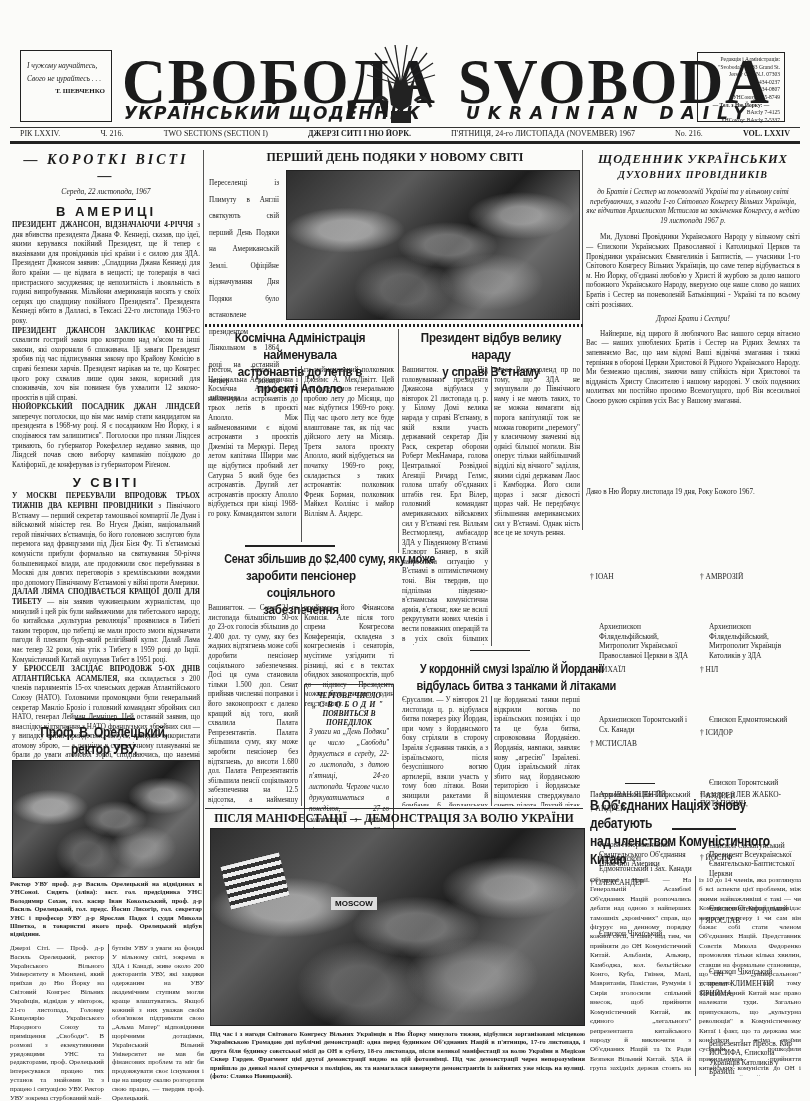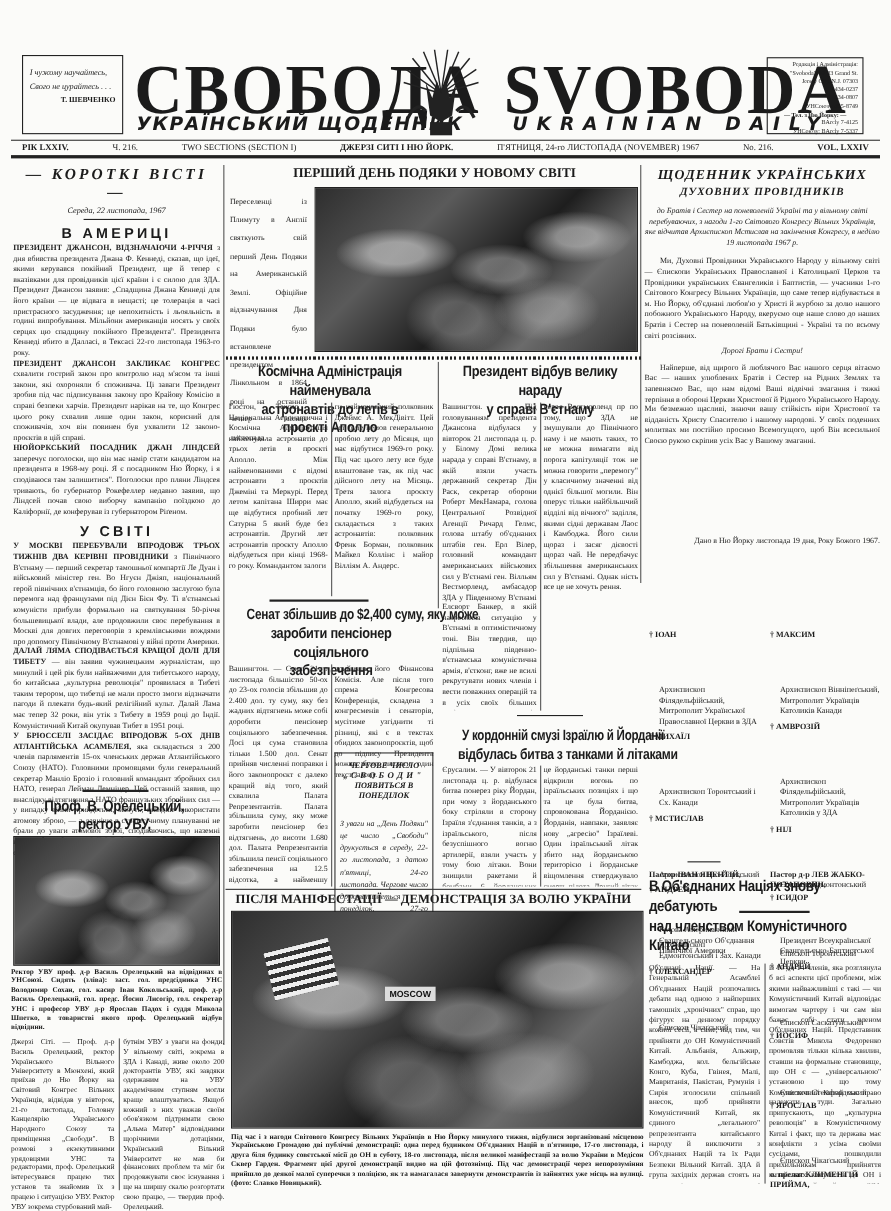--- a/index.html
+++ b/index.html
@@ -28,32 +28,32 @@
   .vline { width: 1px; background: #555; }
 
   
   .hl { font-family: "Liberation Sans", sans-serif; font-weight: bold; text-align: center; letter-spacing: -0.3px; transform: scaleX(0.86); }
   .sec { font-family: "Liberation Sans", sans-serif; font-weight: bold; text-align: center; letter-spacing: 3px; }
   .ital-hl { font-family: "Liberation Serif", serif; font-weight: bold; font-style: italic; letter-spacing: 2px; text-align: center; }
 
   .txt { font-size: 7.2px; line-height: 9.6px; text-align: justify; color: #222; }
   .txt b { font-weight: bold; }
 
-  .photo { background: linear-gradient(135deg, #2e2e2e 0%, #5a5a5a 30%, #1e1e1e 55%, #6b6b6b 75%, #333 100%); border: 1px solid #222; overflow: hidden; padding-left: 19px; }
+  .photo { background: linear-gradient(135deg, #2e2e2e 0%, #5a5a5a 30%, #1e1e1e 55%, #6b6b6b 75%, #333 100%); border: 1px solid #222; overflow: hidden; }
   .photo .noise { width: 100%; height: 100%; background:
       radial-gradient(ellipse at 20% 40%, rgba(220,220,220,.55) 0 8%, transparent 18%),
       radial-gradient(ellipse at 55% 50%, rgba(200,200,200,.45) 0 10%, transparent 22%),
       radial-gradient(ellipse at 80% 30%, rgba(230,230,230,.5) 0 6%, transparent 16%),
       radial-gradient(ellipse at 40% 80%, rgba(180,180,180,.4) 0 9%, transparent 20%),
       radial-gradient(ellipse at 70% 75%, rgba(210,210,210,.35) 0 7%, transparent 18%); }
   .caption { font-size: 7px; line-height: 9px; font-weight: bold; text-align: justify; }
   .dash-rule { height: 3px; background: repeating-linear-gradient(90deg, #222 0 2px, transparent 2px 4px); }
   .short-rule { height: 2px; background: #222; }
   .signer { font-size: 7.4px; line-height: 9.4px; }
-  .signer .name { font-weight: bold; }
+  .signer .name { font-weight: normal; }
   .signer .role { padding-left: 9px; margin-top: 41px; }
 </style>
 </head>
 <body>
 
 <div class="abs motto-box">
   <div>І чужому научайтесь,</div>
   <div>Свого не цурайтесь . . .</div>
   <div class="author">Т. ШЕВЧЕНКО</div>
 </div>
@@ -89,21 +89,21 @@
   <div>434-0237</div>
   <div>434-0807</div>
   <div>УНСоюзу: 435-8749</div>
   <div class="c">— Тел. з Ню Йорку: —</div>
   <div>BArcly 7-4125</div>
   <div>УНСоюзу: BArcly 7-5337</div>
 </div>
 
 <div class="abs rule-top"></div>
 <div class="abs dateline">
-  <span style="font-weight:bold">РІК LXXIV.</span>
+  <span style="font-weight:normal">РІК LXXIV.</span>
   <span>Ч. 216.</span>
   <span>TWO SECTIONS (SECTION I)</span>
   <span style="font-weight:bold">ДЖЕРЗІ СИТІ І НЮ ЙОРК.</span>
   <span>П'ЯТНИЦЯ, 24-го ЛИСТОПАДА (NOVEMBER) 1967</span>
   <span>No. 216.</span>
   <span style="font-weight:bold">VOL. LXXIV</span>
 </div>
 <div class="abs rule-bot"></div>
 
 <div class="abs vline" style="left:203px; top:150px; height:800px;"></div>
@@ -170,21 +170,21 @@
   <div class="hl" style="font-size:13.5px; line-height:17px;">забезпечення</div>
 </div>
 <div class="abs txt" style="left:208px; top:604px; width:90px; height:202px; overflow:hidden;">Вашингтон. — Сенат 21-го листопада більшістю 50-ох до 23-ох голосів збільшив до 2.400 дол. ту суму, яку без жадних відтягнень може собі доробити пенсіонер соціяльного забезпечення. Досі ця сума становила тільки 1.500 дол. Сенат прийняв численні поправки і його законопроєкт є далеко кращий від того, який схвалила Палата Репрезентантів. Палата збільшила суму, яку може заробити пенсіонер без відтягнень, до висоти 1.680 дол. Палата Репрезентантів збільшила пенсії соціяльного забезпечення на 12.5 відсотка, а найменшу пенсію, яка тепер становить 44 дол. до 50 дол. місячно. Сенат збільшує всі пенсії на 15 відсотків, а найменша пенсія мала б становити 70 дол. Сподіваються, що 22-го листопада Сенат схвалить ці всі ліберальні рішення, які</div>
 <div class="abs vline" style="left:301px; top:604px; height:202px;"></div>
 <div class="abs txt" style="left:304px; top:604px; width:90px;">прийняла його Фінансова Комісія. Але після того спрема Конгресова Конференція, складена з конгресменів і сенаторів, мусітиме узгіднити ті різниці, які є в текстах обидвох законопроєктів, щоб до підпису Президента можна було вислати один текст закону.</div>
 
 <div class="abs" style="left:304px; top:684px; width:90px; border-top:1px solid #333; border-left:1px solid #333; border-right:1px solid #333; padding:6px 4px 2px;">
   <div style="text-align:center; font-size:7.5px; font-style:italic; font-weight:bold;">ЧЕРГОВЕ ЧИСЛО</div>
   <div style="text-align:center; font-size:8px; font-style:italic; font-weight:bold; letter-spacing:3px;">„СВОБОДИ"</div>
   <div style="text-align:center; font-size:7.5px; font-style:italic; font-weight:bold;">ПОЯВИТЬСЯ В</div>
-  <div style="text-align:center; font-size:7.5px; font-style:italic; font-weight:bold; margin-bottom:17px;">ПОНЕДІЛОК</div>
+  <div style="text-align:center; font-size:7.5px; font-style:italic; font-weight:bold; margin-bottom:0;">ПОНЕДІЛОК</div>
   <div class="txt" style="font-style:italic; line-height:11px;">З уваги на „День Подяки" це число „Свободи" друкується в середу, 22-го листопада, з датою п'ятниці, 24-го листопада. Чергове число друкуватиметься в понеділок, 27-го листопада, з датою вівторка, 28-го листопада.</div>
 </div>
 
 <div class="abs short-rule" style="left:470px; top:650px; width:60px; height:1px;"></div>
 <div class="abs" style="left:400px; top:660px; width:182px;">
   <div class="hl" style="font-size:13.5px; line-height:17px; white-space:nowrap; transform:scaleX(0.78);">У кордонній смузі Ізраїлю й Йорданії</div>
   <div class="hl" style="font-size:13.5px; line-height:17px; white-space:nowrap; transform:scaleX(0.82);">відбулась битва з танками й літаками</div>
 </div>
 <div class="abs txt" style="left:402px; top:696px; width:86px; height:110px; overflow:hidden;">Єрусалим. — У вівторок 21 листопада ц. р. відбулася битва понерез ріку Йордан, при чому з йорданського боку стріляли в сторону Ізраїля з'єднання танків, а з ізраїльського, після безуспішного вогню артилерії, взяли участь у тому бою літаки. Вони знищили ракетами й бомбами 6 йорданських танків, один панцерний віз і багато вантажних авт, які втік ріки. Ізраїльці твердять, що</div>
 <div class="abs vline" style="left:491px; top:696px; height:110px;"></div>
@@ -200,21 +200,21 @@
 </div>
 <div class="abs caption" style="left:210px; top:1030px; width:375px; font-size:6.6px; line-height:8.4px;">Під час і з нагоди Світового Конгресу Вільних Українців в Ню Йорку минулого тижня, відбулися зорганізовані місцевою Українською Громадою дві публічні демонстрації: одна перед будинком Об'єднаних Націй в п'ятницю, 17-го листопада, і друга біля будинку совєтської місії до ОН в суботу, 18-го листопада, після великої маніфестації за волю України в Медісон Сквер Гарден. Фрагмент цієї другої демонстрації видно на цій фотознімці. Під час демонстрації через непорозуміння прийшло до деякої малої суперечки з поліцією, як та намагалася завернути демонстрантів із зайнятих уже місць на вулиці. (фото: Славко Новицький).</div>
 
 <div class="abs" style="left:586px; top:152px; width:214px;">
   <div class="ital-hl" style="font-size:12.5px; line-height:15px; letter-spacing:1px;">ЩОДЕННИК УКРАЇНСЬКИХ</div>
   <div class="ital-hl" style="font-size:10px; line-height:15px; letter-spacing:1px;">ДУХОВНИХ ПРОВІДНИКІВ</div>
   <div class="txt" style="font-style:italic; margin-top:6px; text-align:center;">до Братів і Сестер на поневоленій Україні та у вільному світі перебуваючих, з нагоди 1-го Світового Конгресу Вільних Українців, яке відчитав Архиєпископ Мстислав на закінчення Конгресу, в неділю 19 листопада 1967 р.</div>
   <div class="txt" style="margin-top:7px; text-indent:14px;">Ми, Духовні Провідники Українського Народу у вільному світі — Єпископи Українських Православної і Католицької Церков та Провідники українських Євангеликів і Баптистів, — учасники 1-го Світового Конгресу Вільних Українців, що саме тепер відбувається в м. Ню Йорку, об'єднані любов'ю у Христі й журбою за долю нашого побожного Українського Народу, вкеруємо оце наше слово до наших Братів і Сестер на поневоленій Батьківщині - Україні та по всьому світі розсіяних.</div>
   <div class="txt" style="font-style:italic; text-align:center; margin:5px 0;">Дорогі Брати і Сестри!</div>
   <div class="txt" style="text-indent:14px; height:154px; overflow:hidden;">Найперше, від щирого й люблячого Вас нашого серця вітаємо Вас — наших улюблених Братів і Сестер на Рідних Землях та запевняємо Вас, що нам відомі Ваші відвічні змагання і тяжкі терпіння в обороні Церкви Христової й Рідного Українського Народу. Ми безмежно щасливі, знаючи вашу стійкість віри Христової та відданість Христу Спасителю і нашому народові. У своїх поденних молитвах ми постійно просимо Всемогущого, щоб Він всесильної Своєю рукою скріпив усіх Вас у Вашому змаганні.</div>
-  <div class="txt" style="text-align:right; margin-top:4px;">Дано в Ню Йорку листопада 19 дня, Року Божого 1967.</div>
+  <div class="txt" style="text-align:left; margin-top:4px;">Дано в Ню Йорку листопада 19 дня, Року Божого 1967.</div>
 </div>
 
 <div class="abs" style="left:590px; top:572px; width:102px;">
   <div class="signer" style="margin-bottom:5px;">
       <div class="name">† ІОАН</div>
       <div class="role">Архиєпископ Філядельфійський, Митрополит Української Православної Церкви в ЗДА</div>
     </div>
   <div class="signer" style="margin-bottom:5px;">
       <div class="name">† МИХАЇЛ</div>
       <div class="role">Архиєпископ Торонтський і Сх. Канади</div>
@@ -226,24 +226,20 @@
   <div class="signer" style="margin-bottom:5px;">
       <div class="name">† АНДРЕЙ</div>
       <div class="role">Архиєпископ Едмонтонський і Зах. Канади</div>
     </div>
   <div class="signer" style="margin-bottom:5px;">
       <div class="name">† ОЛЕКСАНДЕР</div>
       <div class="role">Єпископ Чікаґський</div>
     </div>
 </div>
 <div class="abs" style="left:700px; top:572px; width:102px;">
-  <div class="signer" style="margin-bottom:5px;">
-      <div class="name">† МАКСИМ</div>
-      <div class="role">Архиєпископ Вінніпеґський, Митрополит Українців Католиків Канади</div>
-    </div>
   <div class="signer" style="margin-bottom:5px;">
       <div class="name">† АМВРОЗІЙ</div>
       <div class="role">Архиєпископ Філядельфійський, Митрополит Українців Католиків у ЗДА</div>
     </div>
   <div class="signer" style="margin-bottom:3px;">
       <div class="name">† НІЛ</div>
       <div class="role">Єпископ Едмонтонський</div>
     </div>
   <div class="signer" style="margin-bottom:3px;">
       <div class="name">† ІСИДОР</div>

